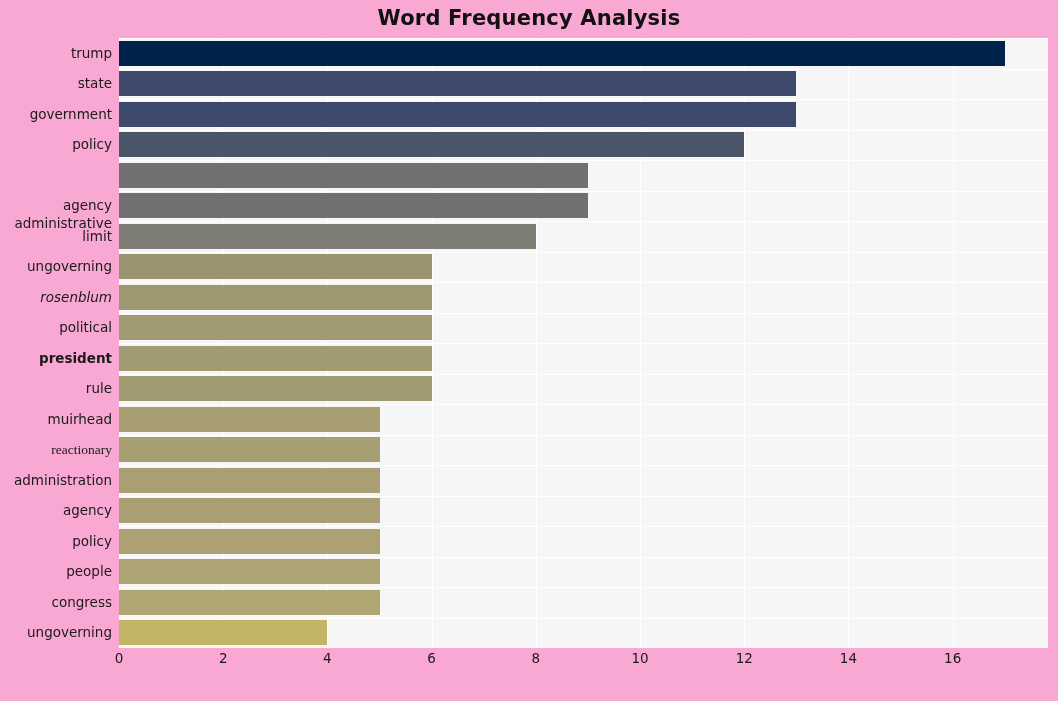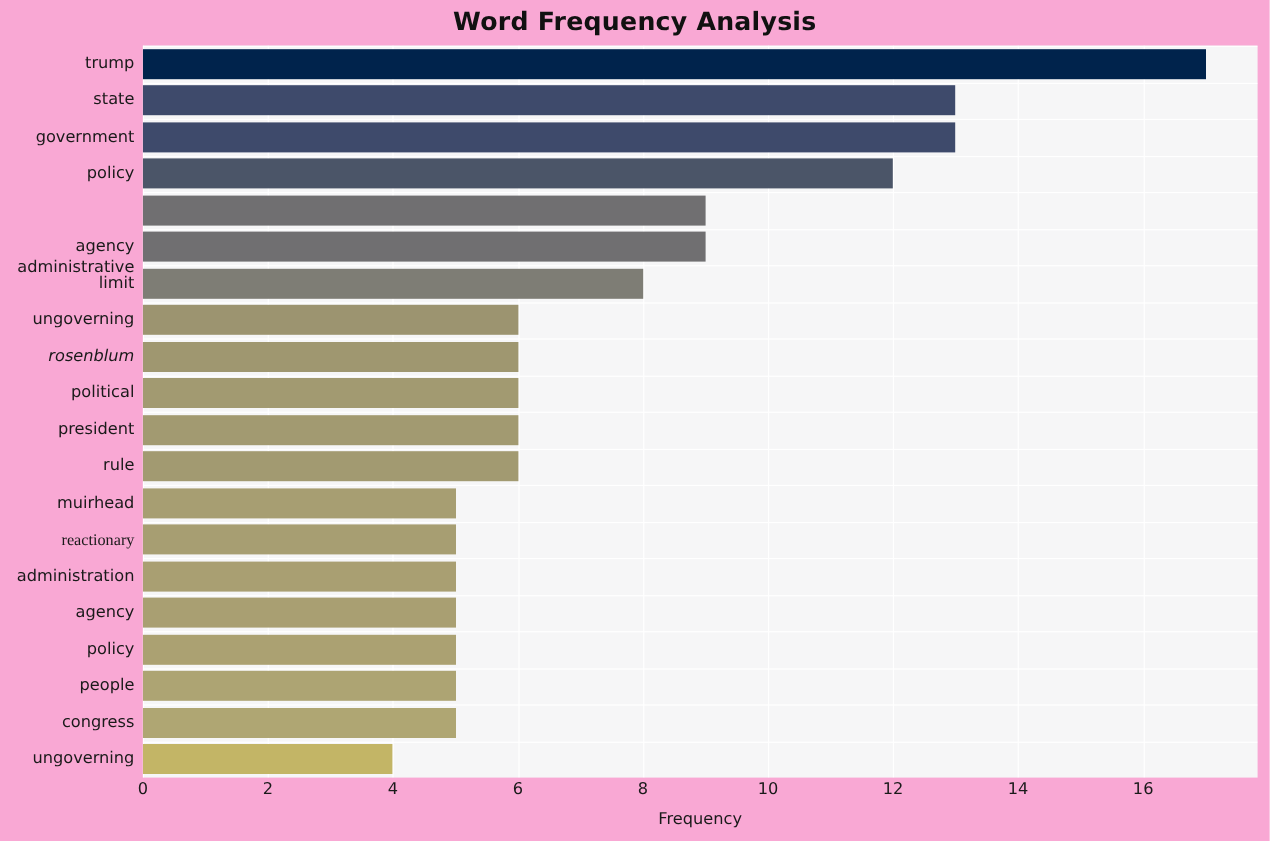--- a/index.html
+++ b/index.html
@@ -188,21 +188,21 @@
       <div class="y-label" style="top: 7.75px;">trump</div>
       <div class="y-label" style="top: 38.25px; text-align: right;">state</div>
       <div class="y-label" style="top: 68.75px;">government</div>
       <div class="y-label" style="top: 99.25px;">policy</div>
       <div class="y-label" style="top: 129.75px; margin-top: 48px;">administrative</div>
       <div class="y-label" style="top: 160.25px;">agency</div>
       <div class="y-label" style="top: 190.75px;">limit</div>
       <div class="y-label" style="top: 221.25px;">ungoverning</div>
       <div class="y-label" style="top: 251.75px; font-style: italic;">rosenblum</div>
       <div class="y-label" style="top: 282.25px;">political</div>
-      <div class="y-label" style="top: 312.75px;">president</div>
+      <div class="y-label" style="top: 312.75px; font-weight: bold;">president</div>
       <div class="y-label" style="top: 343.25px;">rule</div>
       <div class="y-label" style="top: 373.75px;">muirhead</div>
       <div class="y-label" style="top: 404.25px; font-family: Liberation Serif, serif;">reactionary</div>
       <div class="y-label" style="top: 434.75px;">administration</div>
       <div class="y-label" style="top: 465.25px;">agency</div>
       <div class="y-label" style="top: 495.75px;">policy</div>
       <div class="y-label" style="top: 526.25px;">people</div>
       <div class="y-label" style="top: 556.75px; padding-left: 21px;">congress</div>
       <div class="y-label" style="top: 587.25px;">ungoverning</div>
     </div>
@@ -212,15 +212,14 @@
       <div class="x-tick" style="left: 104.206px;">2</div>
       <div class="x-tick" style="left: 208.413px;">4</div>
       <div class="x-tick" style="left: 312.619px;">6</div>
       <div class="x-tick" style="left: 416.826px;">8</div>
       <div class="x-tick" style="left: 521.032px;">10</div>
       <div class="x-tick" style="left: 625.238px;">12</div>
       <div class="x-tick" style="left: 729.445px;">14</div>
       <div class="x-tick" style="left: 833.651px;">16</div>
     </div>
 
-  <div id="x-axis-label">Frequency</div>
 
 </div>
 
 </body></html>

